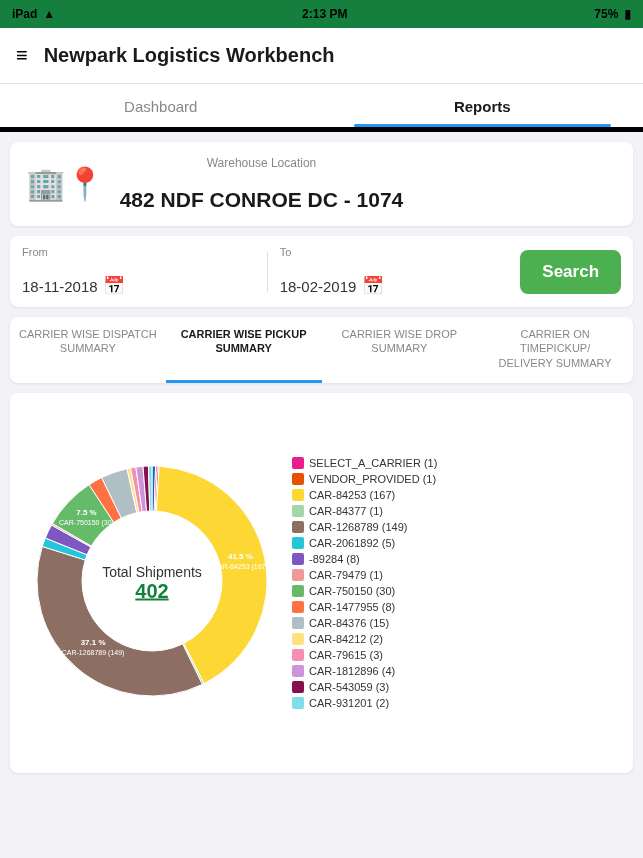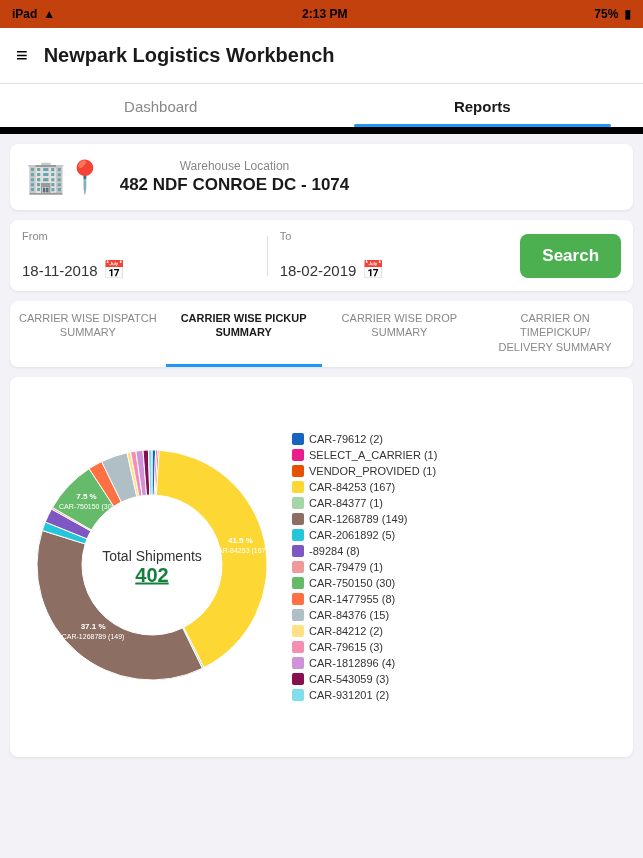--- a/index.html
+++ b/index.html
@@ -1,40 +1,40 @@
 <!DOCTYPE html>
 <html><head>
   <meta charset="utf-8">
   <meta name="viewport" content="width=643px">
   <style>
     * { box-sizing: border-box; margin: 0; padding: 0; }
     body { font-family: -apple-system, 'Helvetica Neue', Arial, sans-serif; background: #f2f2f7; width: 643px; min-height: 858px; overflow-x: hidden; }
 
     
-    .status-bar { background: #c2410c; display: flex; justify-content: space-between; align-items: center; padding: 4px 12px; height: 28px; font-size: 12px; font-weight: 600; }
+    .status-bar { background: #15803d; display: flex; justify-content: space-between; align-items: center; padding: 4px 12px; height: 28px; font-size: 12px; font-weight: 600; }
     .status-left { display: flex; align-items: center; gap: 6px; font-size: 12px; }
     .status-right { display: flex; align-items: center; gap: 6px; font-size: 12px; text-align: right; }
 
     
     .header { background: white; display: flex; align-items: center; padding: 0 16px; height: 56px; border-bottom: 1px solid #e0e0e0; }
     .hamburger { font-size: 20px; margin-right: 16px; cursor: pointer; }
     .header-title { font-size: 20px; font-weight: 600; color: #1a1a1a; }
 
     
-    .tab-bar { background: white; display: flex; border-bottom: 7px solid #000000; }
+    .tab-bar { background: white; display: flex; border-bottom: 5px solid #000000; }
     .tab-item { flex: 1; text-align: center; padding: 14px 0 12px; font-size: 15px; color: #888; cursor: pointer; position: relative; }
     .tab-item.active { color: #1a1a1a; font-weight: 700; }
     .tab-item.active::after { content: ''; position: absolute; bottom: 0; left: 10%; right: 10%; height: 3px; background: #2196f3; border-radius: 2px; }
 
     
     .warehouse-card { background: white; margin: 10px; border-radius: 8px; padding: 14px 16px; display: flex; align-items: center; gap: 14px; box-shadow: 0 1px 3px rgba(0,0,0,0.08); }
     .warehouse-icon { font-size: 32px; color: #555; }
     .warehouse-info { display: flex; flex-direction: column; text-align: center; }
     .warehouse-label { font-size: 12px; color: #888; margin-bottom: 2px; }
-    .warehouse-value { font-size: 17px; font-weight: 600; color: #1a1a1a; }
+    .warehouse-value { font-size: 21px; font-weight: 600; color: #1a1a1a; margin-top: 16px; }
 
     
     .date-row { background: white; margin: 0 10px 10px; border-radius: 8px; display: flex; align-items: center; padding: 10px 12px; gap: 8px; box-shadow: 0 1px 3px rgba(0,0,0,0.08); }
     .date-field { flex: 1; display: flex; flex-direction: column; }
     .date-label { font-size: 11px; color: #888; margin-bottom: 17px; }
     .date-input-row { display: flex; align-items: center; gap: 6px; }
     .date-value { font-size: 15px; color: #333; }
     .calendar-icon { font-size: 18px; color: #888; }
     .date-divider { width: 1px; height: 40px; background: #e0e0e0; margin: 0 4px; }
     .search-btn { background: #4caf50; color: white; border: none; border-radius: 8px; padding: 12px 22px; font-size: 17px; font-weight: 600; cursor: pointer; white-space: nowrap; }
@@ -143,24 +143,20 @@
         <path d="M 126.40572816716528 15.05618237594642 A 115 115 0 0 1 130.00000000000009 15 L 130.00000000000006 60 A 70 70 0 0 0 127.81218236262234 60.03419796796739 Z" fill="#80deea" stroke="white" stroke-width="1"></path>
       </svg>
     <div class="donut-center">
       <div class="donut-center-title">Total Shipments</div>
       <div class="donut-center-number">402</div>
     </div>
   </div>
 
   <div class="legend" id="legend-container">
       <div class="legend-item">
-        <div class="legend-dot" style="background: rgb(21, 101, 192);"></div>
-        <span>CAR-79612 (2)</span>
-      </div>
-      <div class="legend-item">
         <div class="legend-dot" style="background: rgb(233, 30, 140);"></div>
         <span>SELECT_A_CARRIER (1)</span>
       </div>
       <div class="legend-item">
         <div class="legend-dot" style="background: rgb(230, 81, 0);"></div>
         <span>VENDOR_PROVIDED (1)</span>
       </div>
       <div class="legend-item">
         <div class="legend-dot" style="background: rgb(253, 216, 53);"></div>
         <span>CAR-84253 (167)</span>

